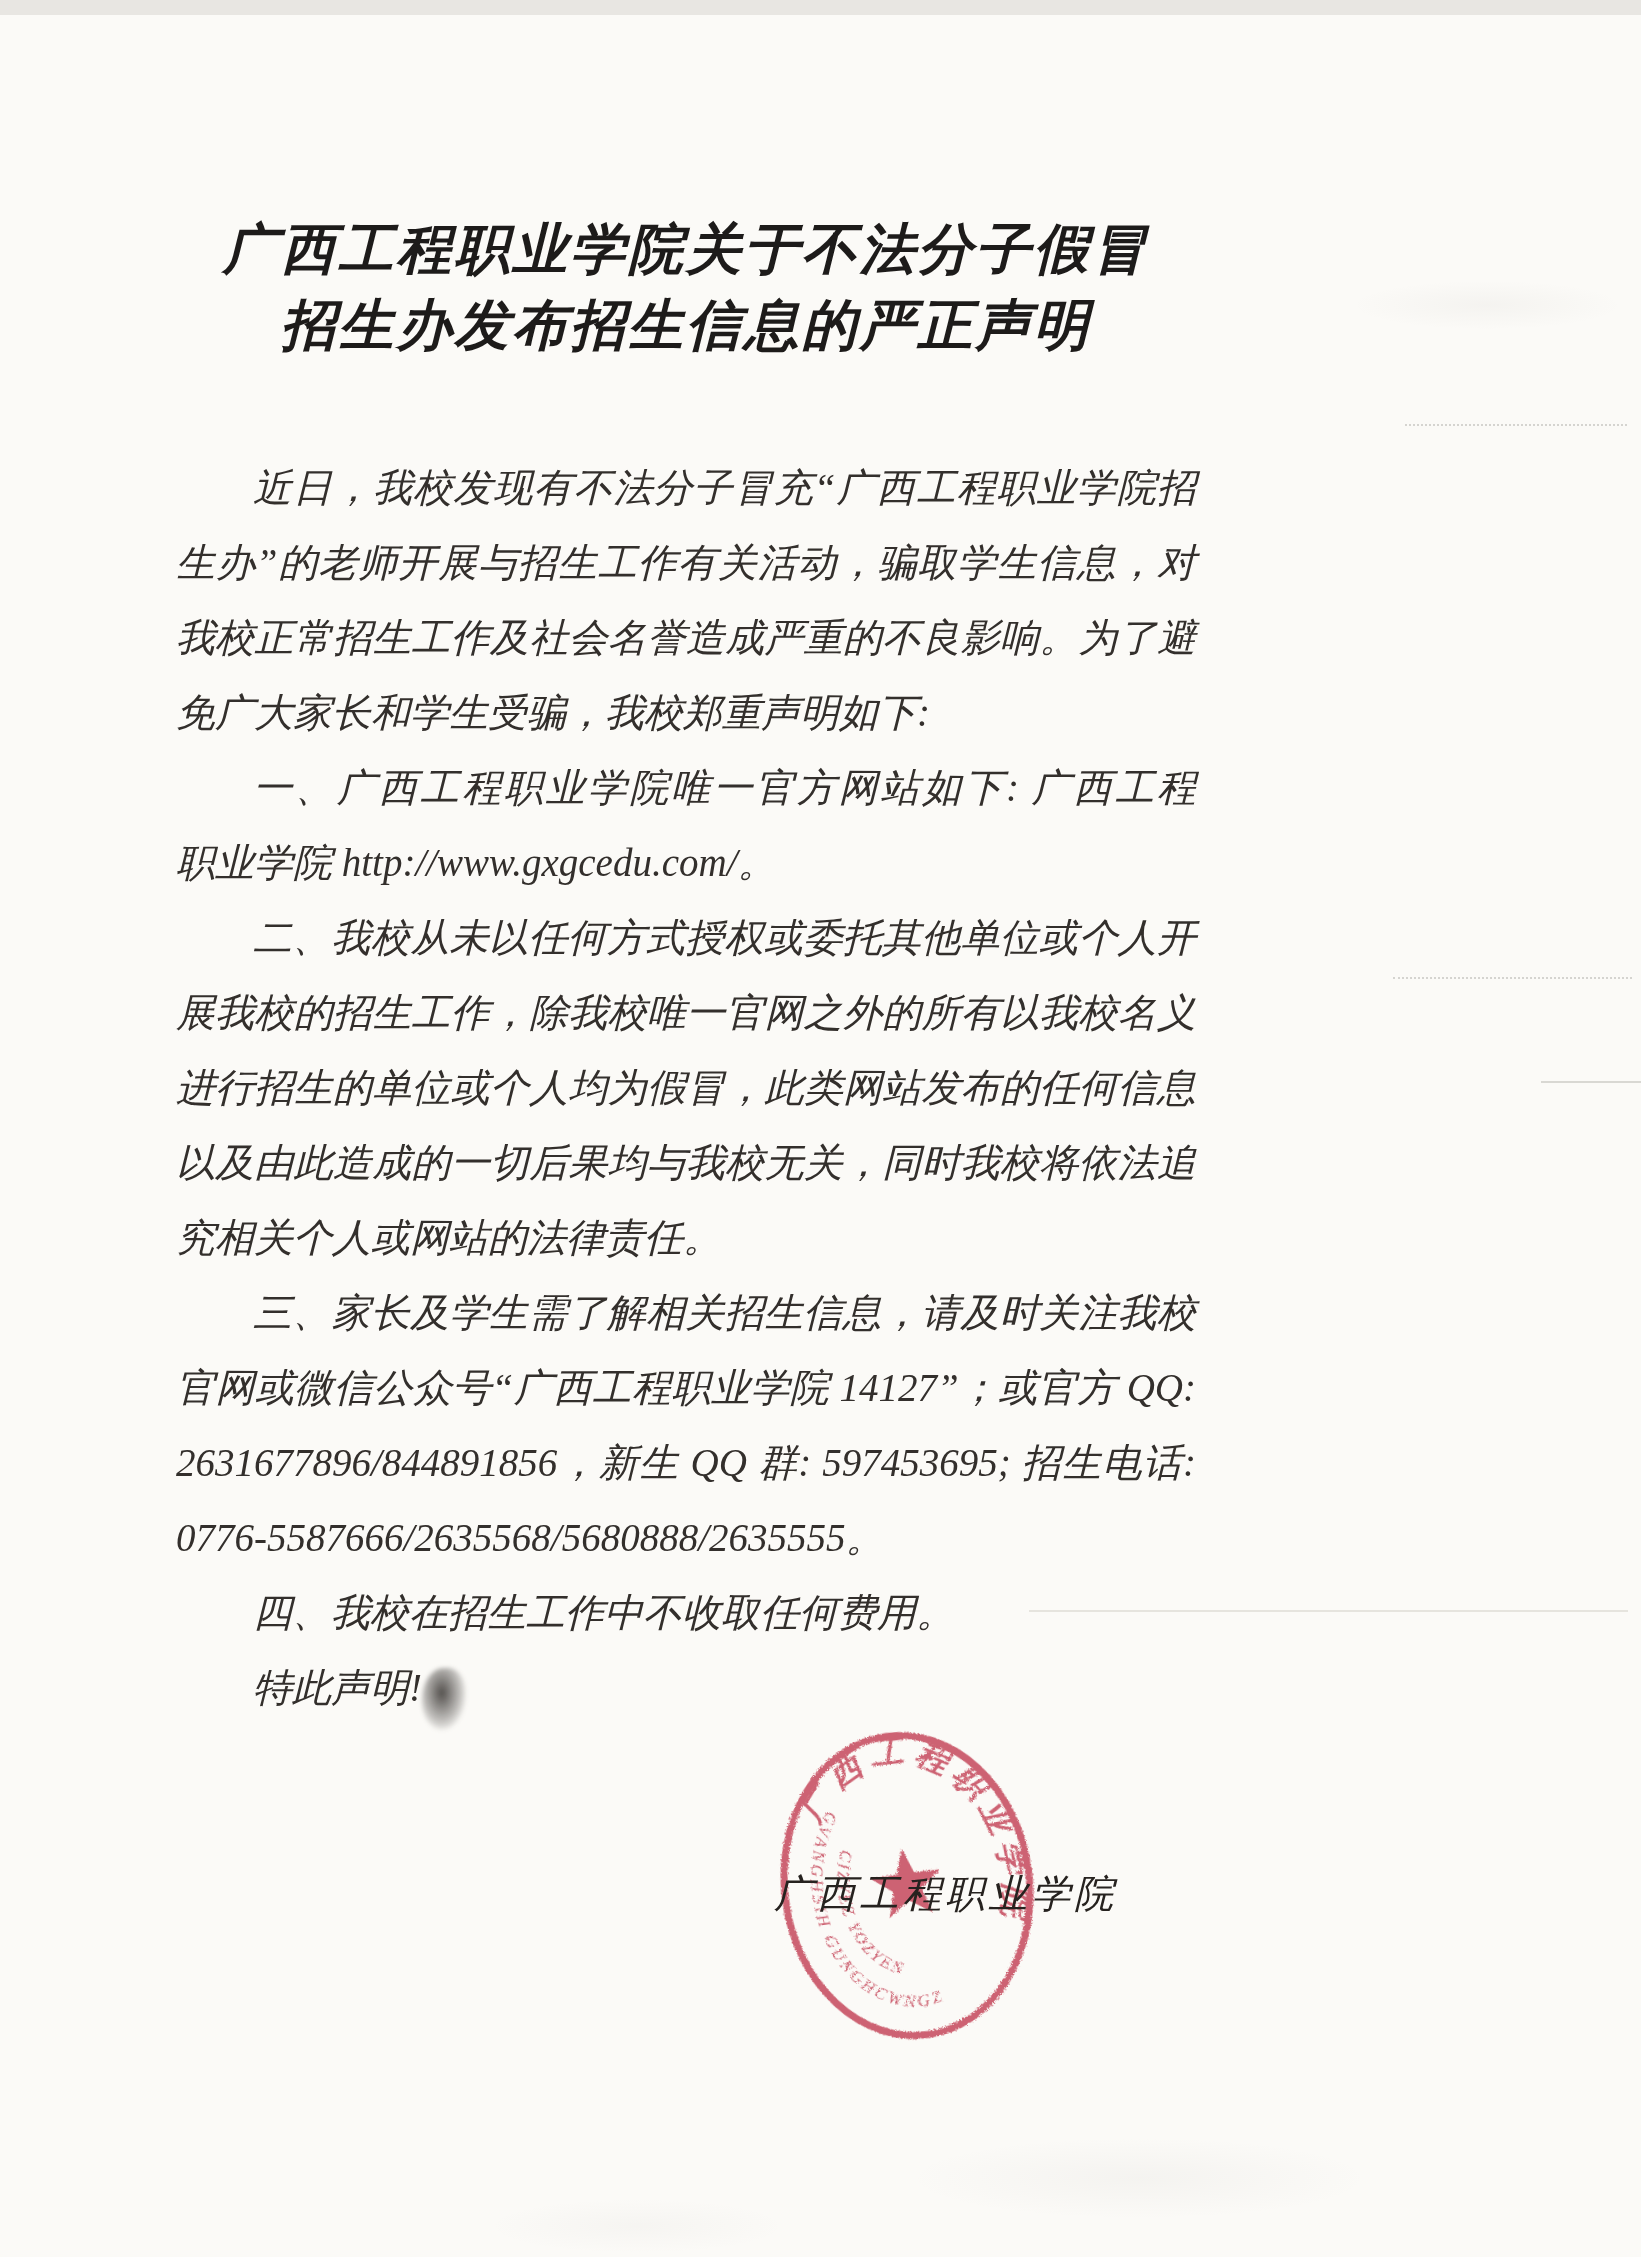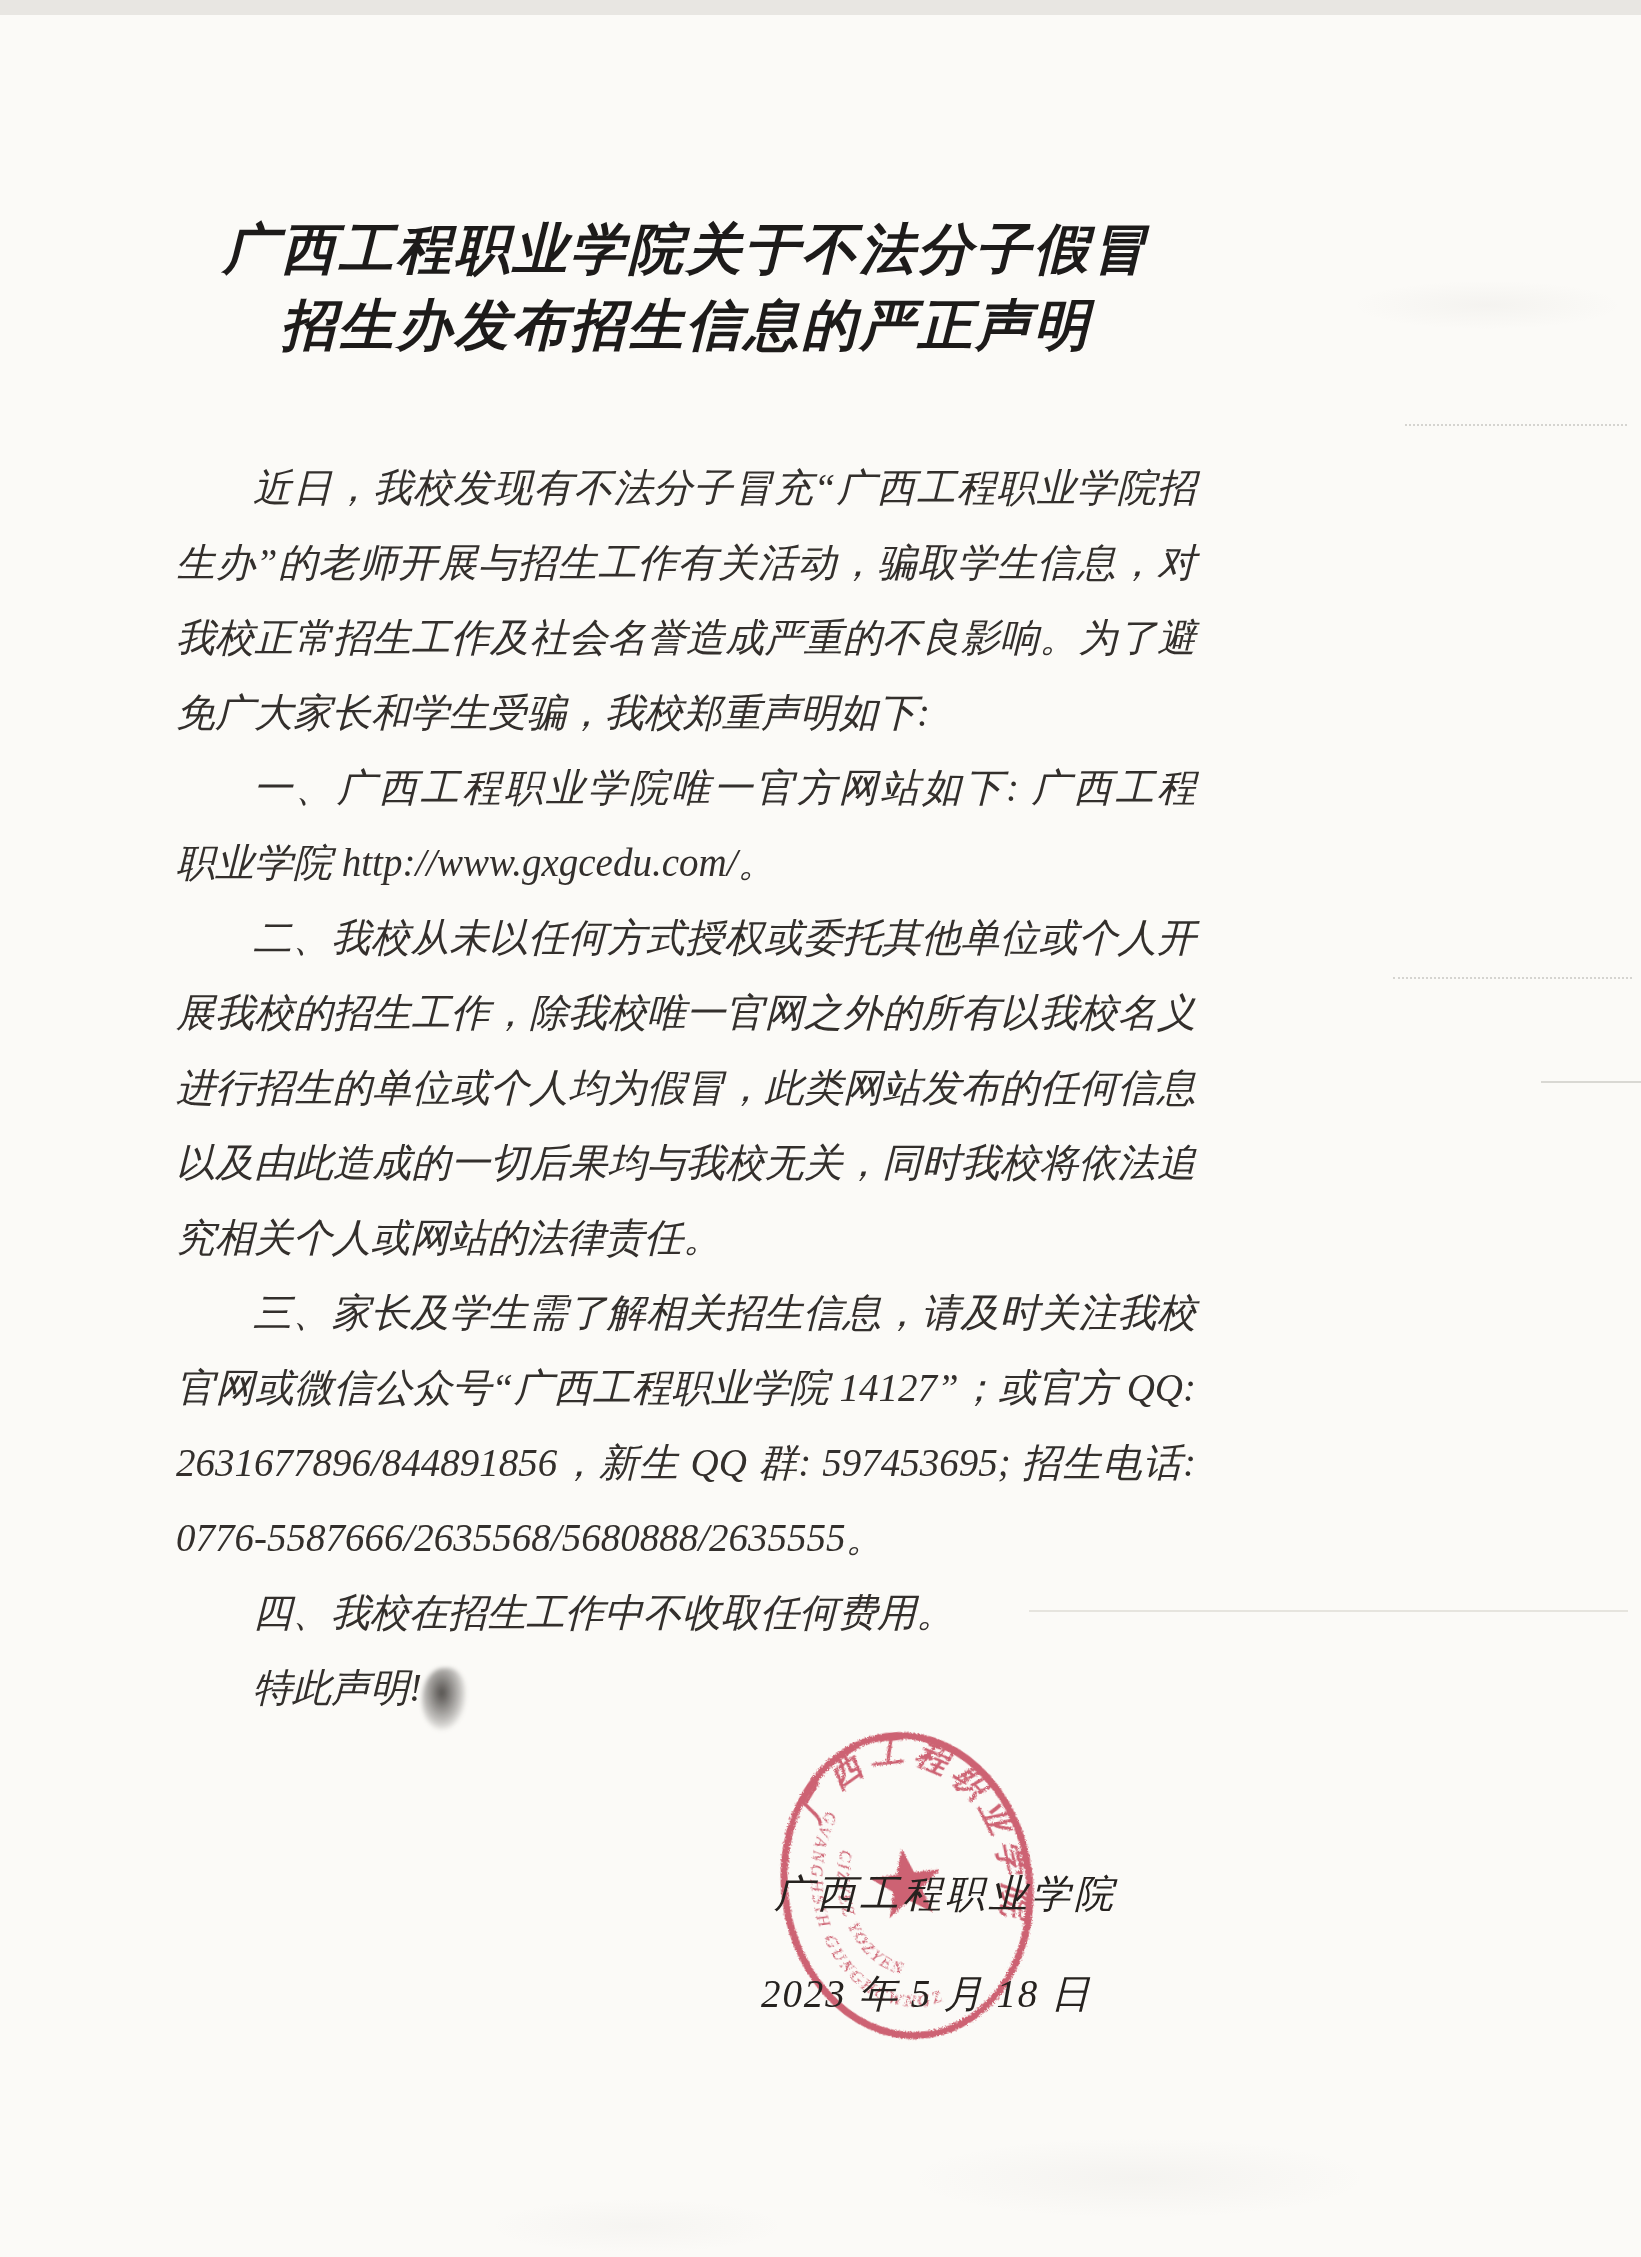--- a/index.html
+++ b/index.html
@@ -116,21 +116,20 @@
       </text>
       <text font-family="Liberation Serif, DejaVu Serif, serif" font-size="19" letter-spacing="3">
         <textPath href="#arcLat2" startOffset="50%" text-anchor="middle">CIZYEZ YOZYEN</textPath>
       </text>
       <path d="M150,138 L160,166.2 L189.9,167 L166.2,185.3 L174.7,214 L150,197
                L125.3,214 L133.8,185.3 L110.1,167 L140,166.2 Z"></path>
     </g>
   </svg>
 
   <div class="sig-name">广西工程职业学院</div>
-  <div class="sig-date">2023 年 5 月 18 日</div>
 
   <div class="artifact a1"></div>
   <div class="artifact a2"></div>
   <div class="artifact a3"></div>
   <div class="artifact a4"></div>
   <div class="artifact ink-blob"></div>
 
 </div>
 
 

